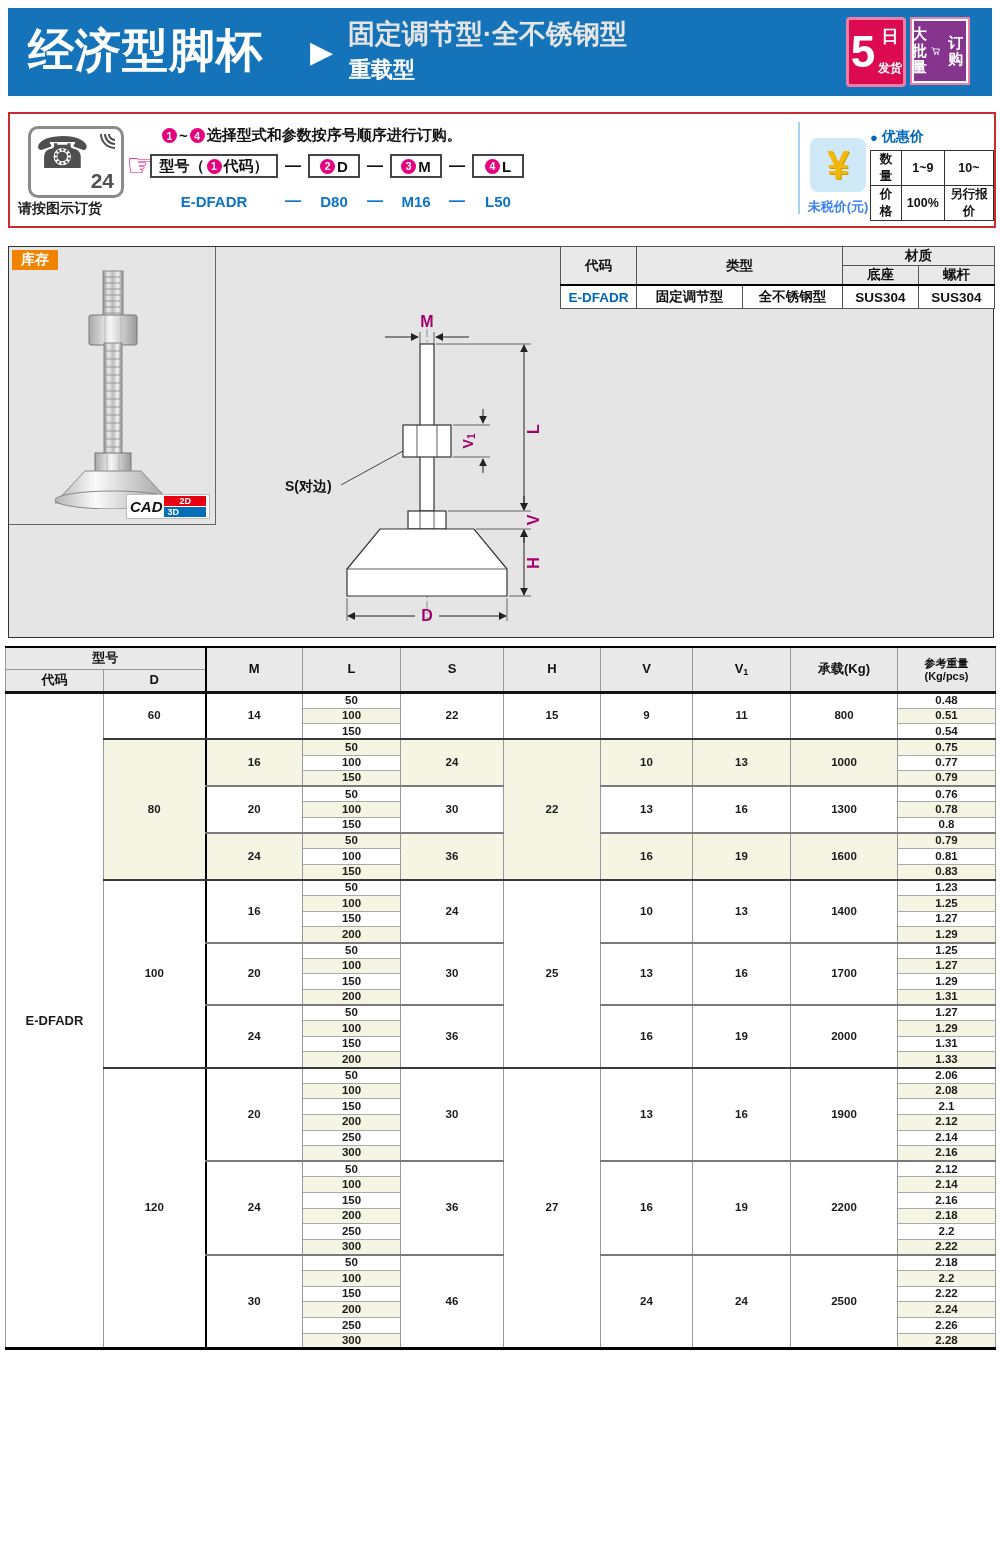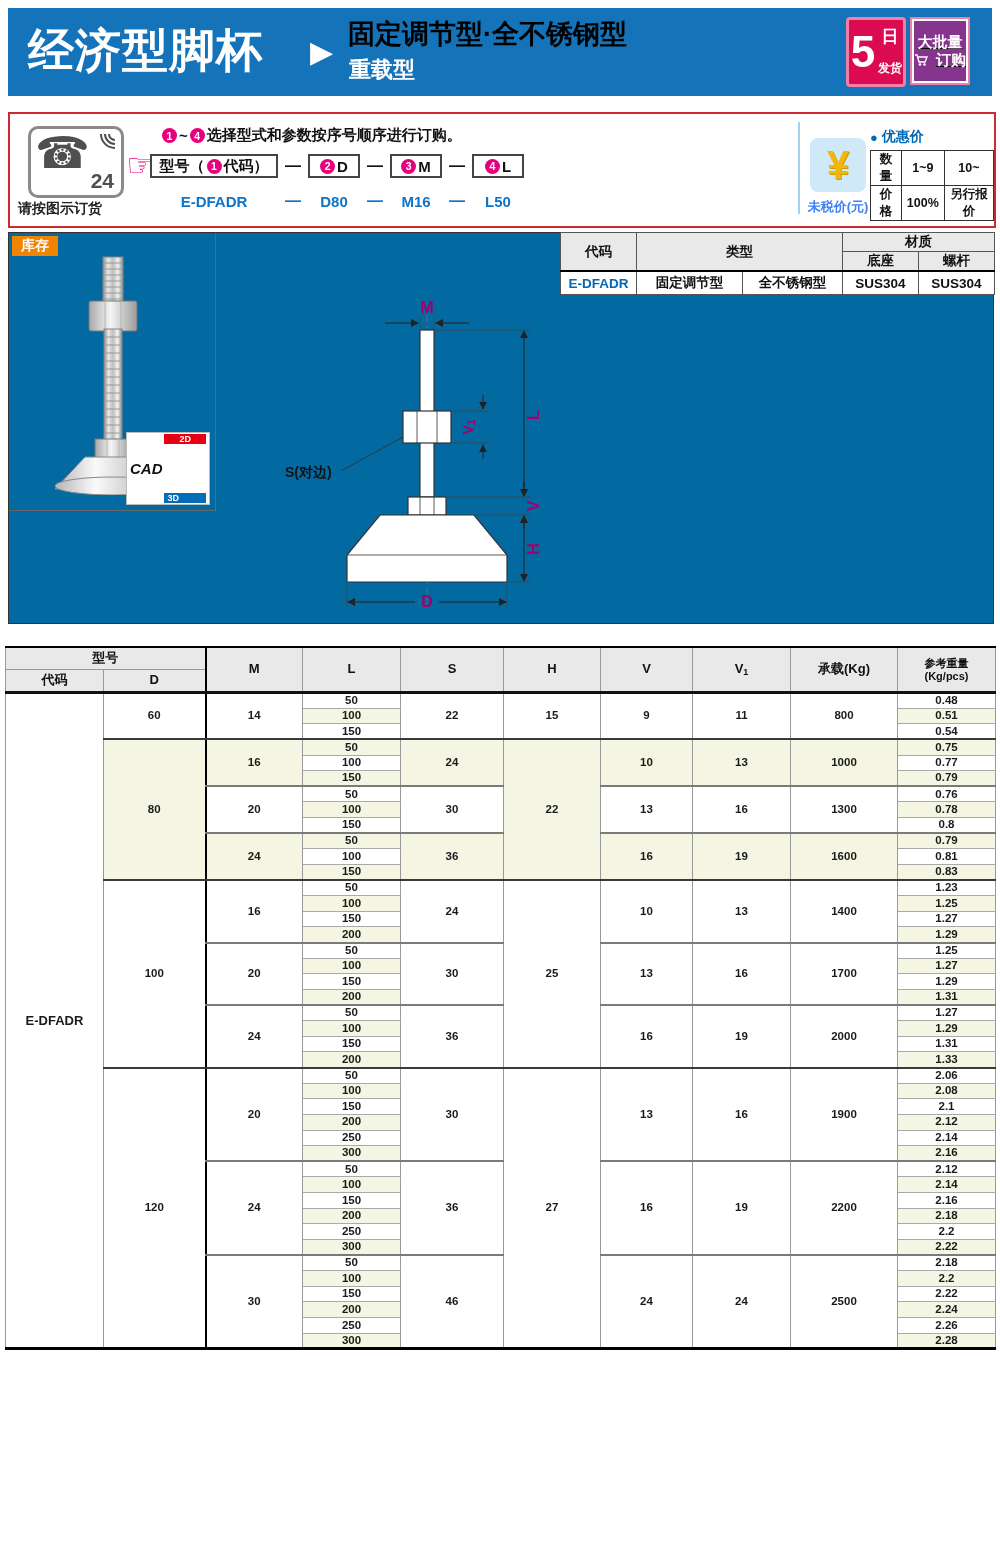--- a/index.html
+++ b/index.html
@@ -3,30 +3,30 @@
 <meta charset="utf-8">
 <style>
   html,body{margin:0;padding:0;}
   body{width:1000px;height:1564px;background:#fff;position:relative;overflow:hidden;
        font-family:"Liberation Sans","DejaVu Sans",sans-serif;}
 
   
   #banner{position:absolute;left:8px;top:8px;width:984px;height:88px;background:#1473b9;}
   #banner .title{position:absolute;left:20px;top:12px;font-size:46px;font-weight:bold;color:#fff;letter-spacing:1px;}
   #banner .arrow{position:absolute;left:302px;top:26px;font-size:30px;color:#fff;}
-  #banner .sub1{position:absolute;left:340px;top:8px;font-size:27px;font-weight:bold;color:#000000;text-align:right;}
+  #banner .sub1{position:absolute;left:340px;top:8px;font-size:27px;font-weight:bold;color:#e5e5e5;text-align:right;}
   #banner .sub2{position:absolute;left:341px;top:47px;font-size:22px;font-weight:bold;color:#fff;}
   .ship{position:absolute;left:838px;top:9px;width:54px;height:64px;background:#dc0a50;border:3px solid #f07fa8;
         border-radius:4px;color:#fff;display:grid;grid-template-columns:28px 1fr;grid-template-rows:1fr 1fr;
         align-items:center;justify-items:center;}
   .ship .n5{grid-row:1/3;font-size:44px;font-weight:bold;line-height:1;}
   .ship .unit{font-size:17px;font-weight:bold;}
   .ship .txt{font-size:12px;font-weight:bold;}
   .bulk{position:absolute;left:902px;top:9px;width:56px;height:64px;background:#86358f;border:2px solid #f07fa8;
-        box-shadow:inset 0 0 0 2px #fff;display:flex;flex-direction:column;align-items:center;justify-content:center;gap:2px;text-decoration:underline;}
+        box-shadow:inset 0 0 0 2px #fff;display:flex;align-items:center;justify-content:center;gap:2px;}
   .bulk .l1,.bulk .l2{font-size:15px;font-weight:bold;color:#fff;line-height:1.1;}
   .bulk .row{display:flex;align-items:center;gap:8px;}
 
   
   #order{position:absolute;left:8px;top:112px;width:984px;height:112px;border:2px solid #cb2b30;background:#fff;}
   .phoneIcon{position:absolute;left:18px;top:12px;width:90px;height:66px;border:3px solid #8a8a8a;border-radius:10px;}
   .phoneIcon .tel{position:absolute;left:4px;top:2px;font-size:44px;color:#4f4f4f;line-height:1;}
   .phoneIcon .p24{position:absolute;right:7px;bottom:2px;font-size:21px;font-weight:bold;color:#4f4f4f;}
   .phoneIcon svg{position:absolute;right:4px;top:3px;}
   .phoneCaption{position:absolute;left:8px;top:86px;font-size:14px;font-weight:bold;color:#222;}
@@ -46,28 +46,28 @@
   .yenBox{position:absolute;left:800px;top:24px;width:56px;height:54px;background:#cfe9f8;border-radius:8px;
           display:flex;align-items:center;justify-content:center;font-size:40px;font-weight:bold;color:#f3b70c;
           text-shadow:1px 1px 0 #caa000;}
   .taxfree{position:absolute;left:786px;top:84px;width:84px;text-align:center;font-size:13px;font-weight:bold;color:#3b82f6;}
   .priceTitle{position:absolute;left:860px;top:14px;font-size:14px;font-weight:bold;color:#0068b7;display:flex;align-items:center;gap:4px;}
   .priceTitle .dot{font-size:13px;}
   table.price{position:absolute;left:860px;top:36px;border-collapse:collapse;}
   table.price td{border:1.5px solid #333;font-size:12.5px;font-weight:bold;color:#111;text-align:center;height:20px;padding:0 5px;background:#fff;}
 
   
-  #product{position:absolute;left:8px;top:232px;width:984px;height:390px;border:1.5px solid #333;background:#0369a1;}
+  #product{position:absolute;left:8px;top:246px;width:984px;height:390px;border:1.5px solid #333;background:#e5e5e5;}
   .photoBox{position:absolute;left:0;top:0;width:206px;height:277px;border-right:1.5px solid #666;border-bottom:1.5px solid #666;}
   .stock{position:absolute;left:3px;top:3px;background:#f08300;color:#fff;font-weight:bold;font-size:14px;padding:1px 9px;z-index:3;}
   .cad{position:absolute;right:5px;bottom:5px;display:flex;align-items:center;border:1px solid #bbb;background:#fff;padding:1px 3px;gap:2px;}
   .cad .label{font-size:15px;font-weight:bold;font-style:italic;color:#111;}
   .cad .dd{display:flex;flex-direction:column;gap:1px;}
   .cad .d2{background:#e60012;color:#fff;font-size:9px;font-weight:bold;padding:0 15px;}
-  .cad .d3{background:#036eb8;color:#fff;font-size:9px;font-weight:bold;padding:0 3px;margin-top:48px;}
+  .cad .d3{background:#036eb8;color:#fff;font-size:9px;font-weight:bold;padding:0 3px;}
 
   table.codeT{position:absolute;left:551px;top:-1px;border-collapse:collapse;table-layout:fixed;width:434px;}
   table.codeT th,table.codeT td{border:1px solid #555;text-align:center;padding:0;}
   table.codeT th{background:#e9e9e9;font-size:13.5px;font-weight:bold;color:#111;height:17px;}
   table.codeT td{background:#fff;font-size:13.5px;font-weight:bold;color:#111;height:22px;}
   table.codeT{border:1.5px solid #000;}
   table.codeT thead{border-bottom:2px solid #000;}
 
   
   table#specT{position:absolute;left:5px;top:646px;border-collapse:collapse;table-layout:fixed;width:990px;

